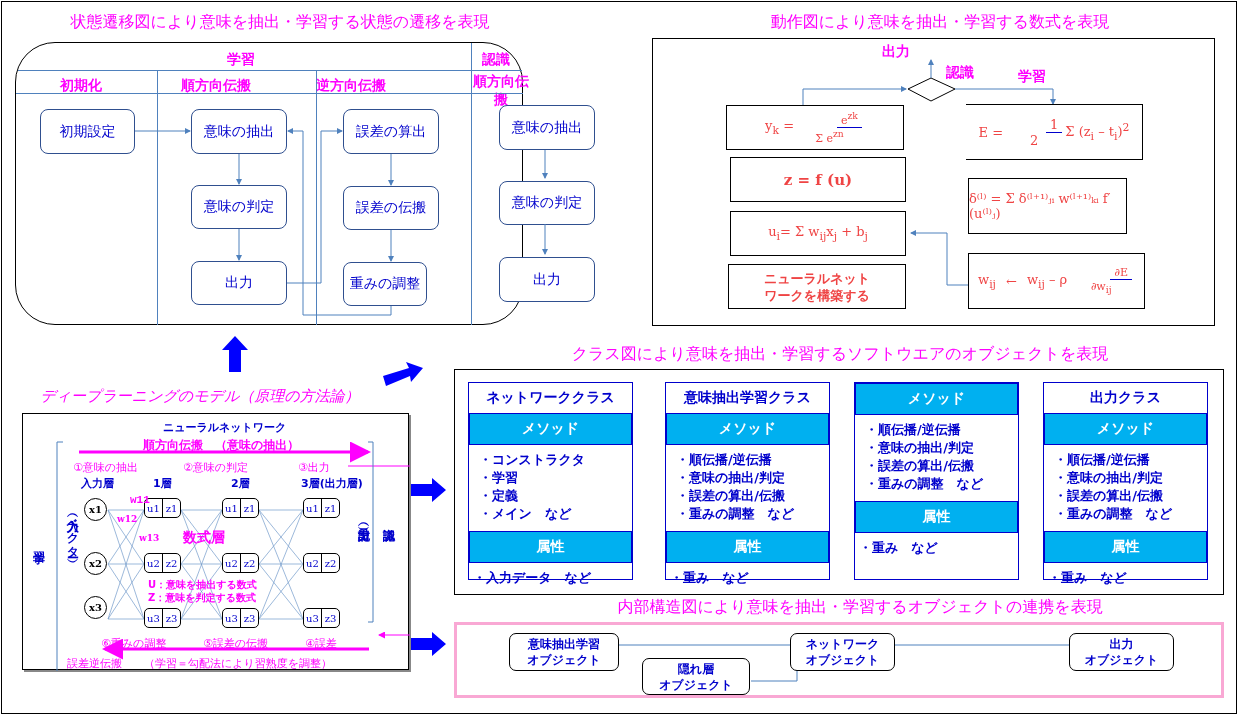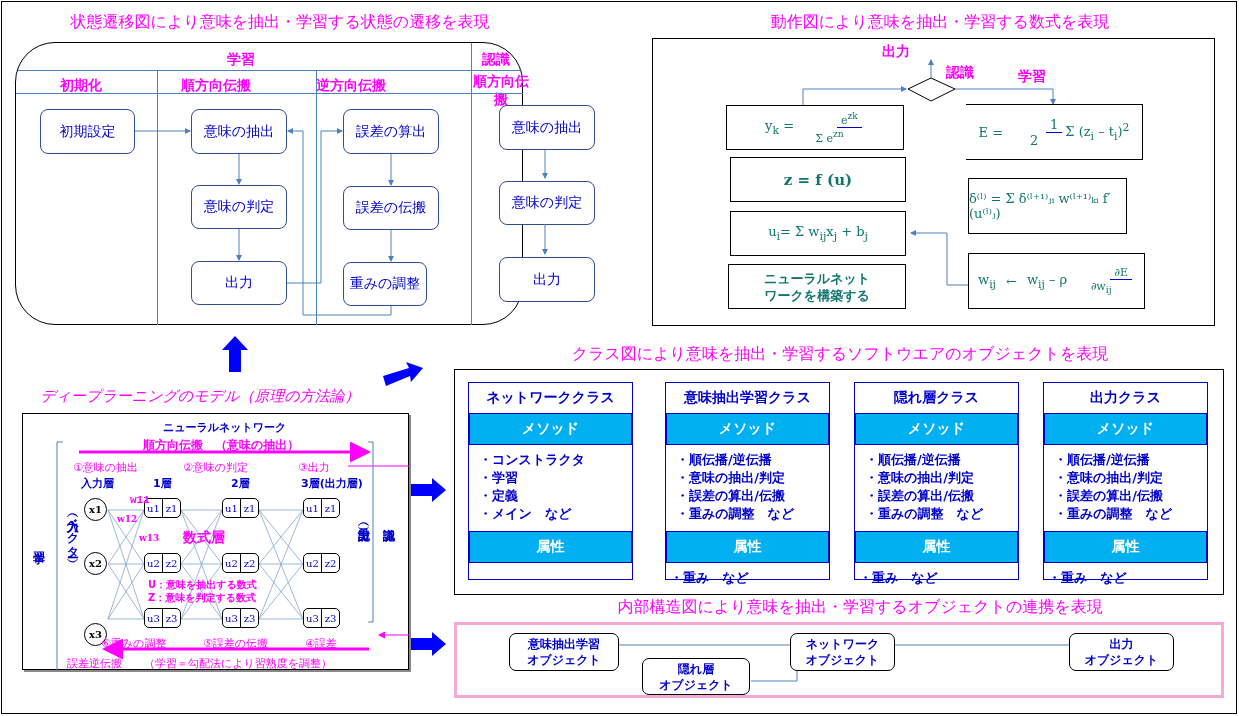--- a/index.html
+++ b/index.html
@@ -11,21 +11,21 @@
   .blue { color: #0000cc; }
   .bold { font-weight: bold; }
   
   .state-wrap { position: absolute; left: 15px; top: 42px; width: 508px; height: 283px; border: 1px solid #000; border-radius: 40px; }
   .hline { position: absolute; height: 1px; background: #4f81bd; }
   .vline { position: absolute; width: 1px; background: #4f81bd; }
   .sbox { position: absolute; border: 1px solid #2f4f8f; border-radius: 8px; background: #fff; display: flex; align-items: center; justify-content: center; color: #0000cc; font-size: 14px; }
   .lane-h { position: absolute; font-weight: bold; color: #ff00ff; font-size: 14px; text-align: center; }
   
   .fpanel { position: absolute; left: 652px; top: 38px; width: 563px; height: 288px; border: 1px solid #000; }
-  .fbox { position: absolute; border: 1px solid #000; background: #fff; display: flex; align-items: center; justify-content: center; color: #0f766e; font-family: "DejaVu Serif", serif; font-size: 13px; }
+  .fbox { position: absolute; border: 1px solid #000; background: #fff; display: flex; align-items: center; justify-content: center; color: #ef4444; font-family: "DejaVu Serif", serif; font-size: 13px; }
   .frac { display: inline-flex; flex-direction: column; align-items: center; vertical-align: middle; margin: 0 3px; font-size: 11px; }
   .frac .num { border-bottom: 1px solid #0000cc; padding: 0 4px; margin-left: 40px; }
   
   .nnpanel { position: absolute; left: 22px; top: 413px; width: 387px; height: 257px; border: 1px solid #000; box-shadow: 2px 2px 0 #888; background: #fff; }
   .node { position: absolute; width: 23px; height: 23px; border: 1px solid #000; border-radius: 50%; font-size: 10px; font-weight: bold; display: flex; align-items: center; justify-content: center; font-family: "DejaVu Serif", serif; color: #000; background: #fff; }
   .unit { position: absolute; width: 37px; height: 20px; border: 1px solid #000; border-radius: 5px; background: #fff; display: flex; font-family: "DejaVu Serif", serif; font-size: 10px; }
   .unit span { flex: 1; display: flex; align-items: center; justify-content: center; color: #0000cc; }
   .unit span:first-child { border-right: 1px solid #000; }
   
   .cpanel { position: absolute; left: 454px; top: 369px; width: 770px; height: 226px; border: 1px solid #000; }
@@ -209,21 +209,21 @@
   <div class="abs mag" style="left:50px;top:46px;font-size:11px;">①意味の抽出</div>
   <div class="abs mag" style="left:160px;top:46px;font-size:11px;">②意味の判定</div>
   <div class="abs mag" style="left:275px;top:46px;font-size:11px;">③出力</div>
   <div class="abs blue bold" style="left:58px;top:62px;font-size:11px;">入力層</div>
   <div class="abs blue bold" style="left:130px;top:62px;font-size:11px;">1層</div>
   <div class="abs blue bold" style="left:208px;top:62px;font-size:11px;">2層</div>
   <div class="abs blue bold" style="left:278px;top:62px;font-size:11px;">3層(出力層)</div>
 
   <div class="node" style="left:61px;top:84px;">x1</div>
   <div class="node" style="left:61px;top:138px;">x2</div>
-  <div class="node" style="left:61px;top:209px;">x3</div>
+  <div class="node" style="left:61px;top:182px;">x3</div>
 
   <div class="unit" style="left:121px;top:84px;">
       <span>u1</span>
       <span>z1</span>
     </div>
   <div class="unit" style="left:121px;top:139px;">
       <span>u2</span>
       <span>z2</span>
     </div>
   <div class="unit" style="left:121px;top:194px;">
@@ -278,35 +278,35 @@
   <div class="cls" style="left:13px;">
     <div class="cname">ネットワーククラス</div>
     <div class="bar">メソッド</div>
     <div class="mlist">
       <div>・コンストラクタ</div>
         <div>・学習</div>
         <div>・定義</div>
         <div>・メイン　など</div>
     </div>
     <div class="bar">属性</div>
+    <div class="alist">・入力データ　など</div>
   </div>
   <div class="cls" style="left:210px;">
     <div class="cname">意味抽出学習クラス</div>
     <div class="bar">メソッド</div>
     <div class="mlist">
       <div>・順伝播/逆伝播</div>
         <div>・意味の抽出/判定</div>
         <div>・誤差の算出/伝搬</div>
         <div>・重みの調整　など</div>
     </div>
     <div class="bar">属性</div>
     <div class="alist">・重み　など</div>
   </div>
   <div class="cls" style="left:399px;">
-    <div class="cname">隠れ層クラス</div>
     <div class="bar">メソッド</div>
     <div class="mlist">
       <div>・順伝播/逆伝播</div>
         <div>・意味の抽出/判定</div>
         <div>・誤差の算出/伝搬</div>
         <div>・重みの調整　など</div>
     </div>
     <div class="bar">属性</div>
     <div class="alist">・重み　など</div>
   </div>

